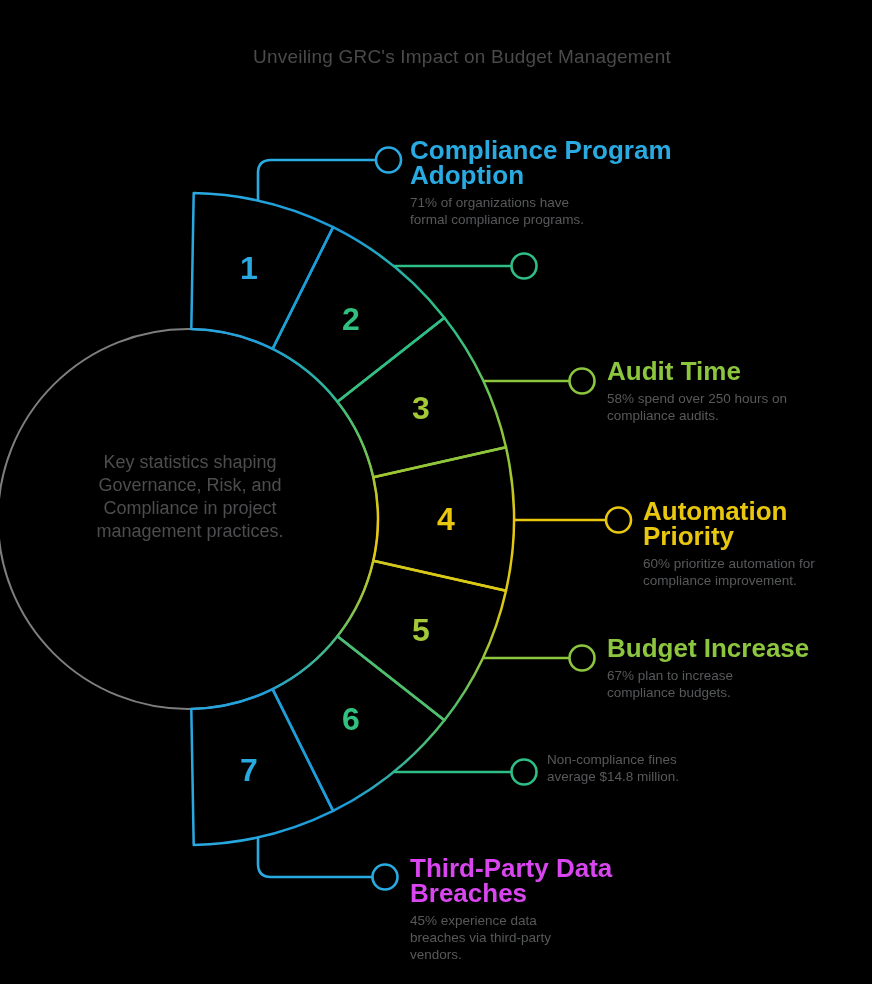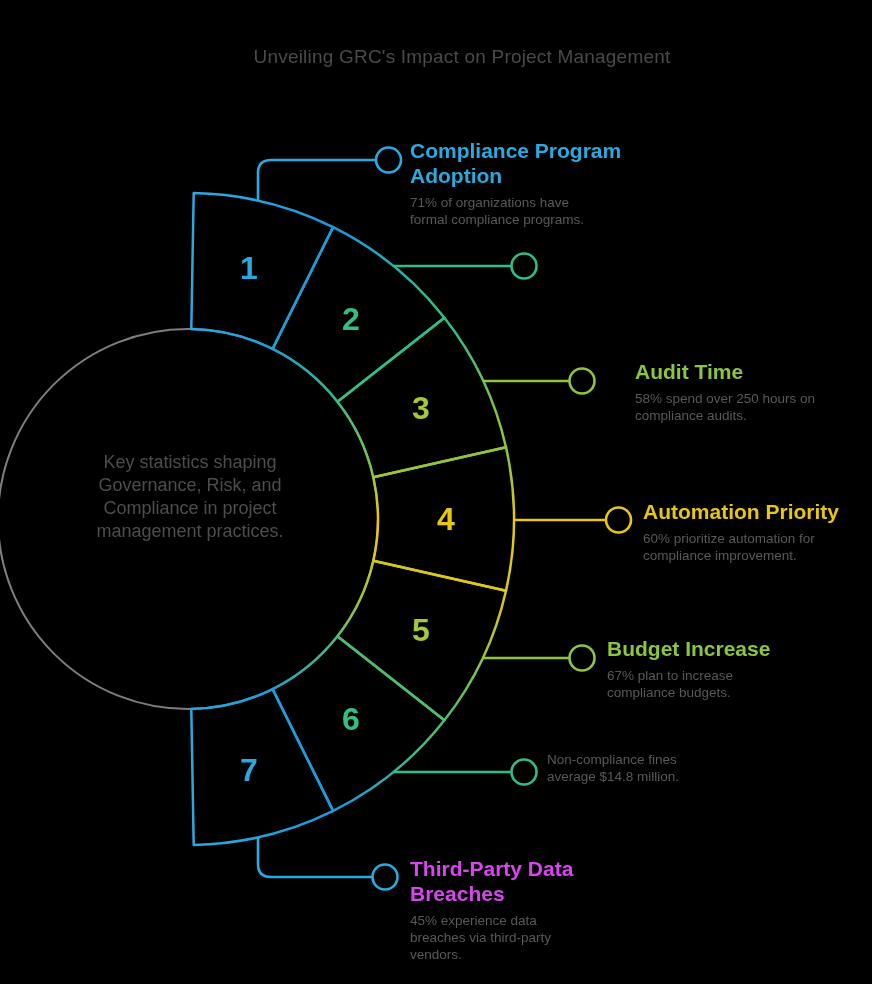--- a/index.html
+++ b/index.html
@@ -13,38 +13,38 @@
     letter-spacing:0.2px; line-height:22px;
   }
   .diagram-svg { position:absolute; left:0; top:0; }
   .center-caption {
     position:absolute; left:63px; top:451px; width:254px;
     text-align:center; font-size:18px; font-weight:normal; color:#4d4d4f;
     line-height:23px; white-space:pre-line;
   }
   .item { position:absolute; }
   .item .title {
-    font-size:21px; font-weight:bold; line-height:25px;
+    font-size:26px; font-weight:bold; line-height:25px;
     white-space:pre-line; margin:0 0 6px 0;
   }
   .item .desc {
     font-size:13.5px; line-height:17px; color:#58595b;
     white-space:pre-line;
   }
   .seg-num {
     font-family:"Liberation Sans", sans-serif;
     font-size:32px; font-weight:bold;
   }
 </style>
 </head>
 <body>
 
 <div class="stage">
 
-  <div class="page-title">Unveiling GRC's Impact on Project Management</div>
+  <div class="page-title">Unveiling GRC's Impact on Budget Management</div>
 
   <svg class="diagram-svg" width="872" height="984" viewBox="0 0 872 984">
     <defs>
       <linearGradient id="sg1" gradientUnits="userSpaceOnUse" x1="192.5" y1="261.0" x2="302.8" y2="287.9">
         <stop offset="0" stop-color="#2AA9E1"></stop>
         <stop offset="1" stop-color="#1C9DD9"></stop>
       </linearGradient>
       <linearGradient id="sg2" gradientUnits="userSpaceOnUse" x1="302.8" y1="287.9" x2="390.9" y2="359.7">
         <stop offset="0" stop-color="#1C9DD9"></stop>
         <stop offset="1" stop-color="#2EBE85"></stop>
@@ -130,21 +130,21 @@
 management practices.</div>
 
   <div class="item" style="left:410px; top:138px;">
     <div class="title" style="color: rgb(41, 171, 226);">Compliance Program
 Adoption</div>
     <div class="desc">71% of organizations have
 formal compliance programs.</div>
   </div>
 
 
-  <div class="item" style="left:635px; top:359px;text-decoration:underline;">
+  <div class="item" style="left:607px; top:359px;text-decoration:underline;">
     <div class="title" style="color: rgb(140, 198, 63);">Audit Time</div>
     <div class="desc">58% spend over 250 hours on
 compliance audits.</div>
   </div>
 
   <div class="item" style="left:643px; top:499px;">
     <div class="title" style="color: rgb(232, 199, 14);">Automation Priority</div>
     <div class="desc">60% prioritize automation for
 compliance improvement.</div>
   </div>

